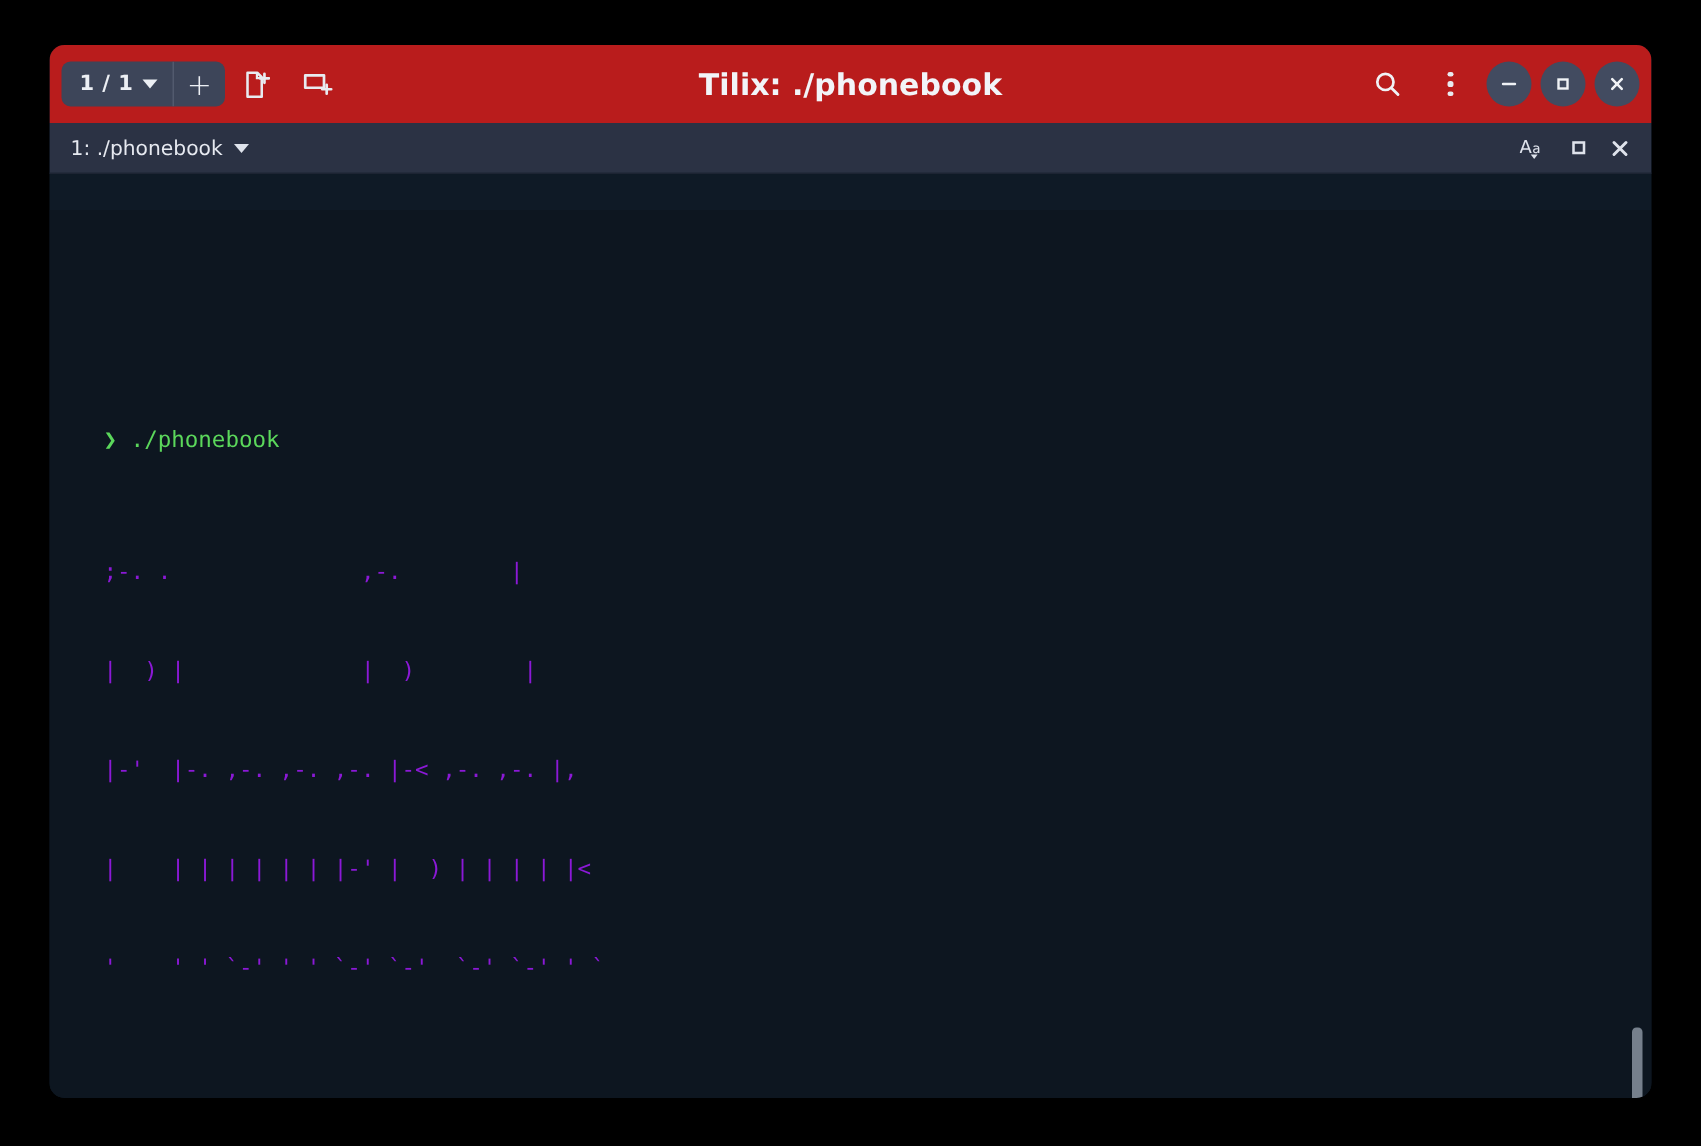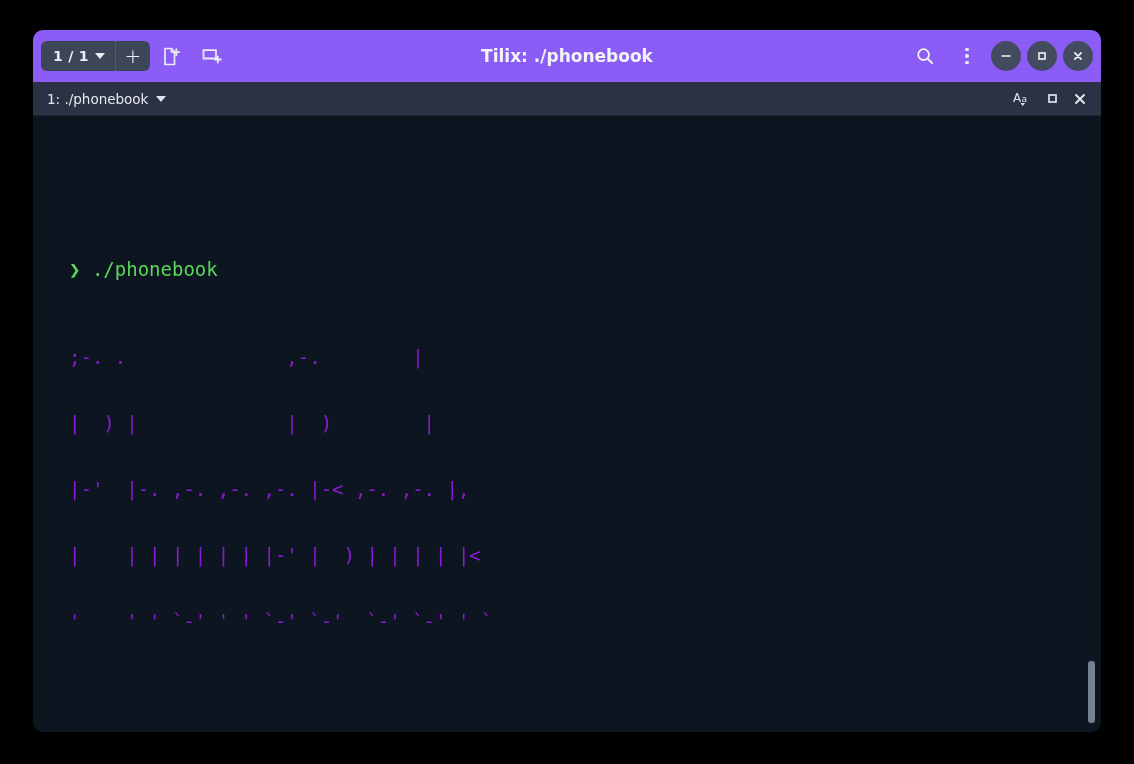--- a/index.html
+++ b/index.html
@@ -18,21 +18,21 @@
     border-radius: 10px;
     overflow: hidden;
     background: #0f1a26;
     display: flex;
     flex-direction: column;
   }
 
   
   .headerbar {
     height: 52px;
-    background: #8b5cf6;
+    background: #b91c1c;
     display: flex;
     align-items: center;
     padding: 0 8px;
     flex: 0 0 auto;
     position: relative;
   }
   .hb-left { display: flex; align-items: center; gap: 4px; }
   .session-group {
     display: flex;
     align-items: center;
@@ -65,21 +65,21 @@
   .icon-btn {
     width: 36px; height: 34px;
     display: flex; align-items: center; justify-content: center;
     color: #e8ebf0;
   }
   .hb-title {
     position: absolute;
     left: 0; right: 0;
     text-align: center;
     color: #f2f4f8;
-    font-size: 17px;
+    font-size: 20px;
     font-weight: bold;
     pointer-events: none;
   }
   .hb-right {
     margin-left: auto;
     display: flex; align-items: center; gap: 6px;
     z-index: 2;
   }
   .circ-btn {
     width: 30px; height: 30px;
@@ -116,23 +116,24 @@
   .tabbar-right { margin-left: auto; display: flex; align-items: center; gap: 14px; padding-right: 4px; }
   .tb-ico { color: #dfe3ec; display: flex; align-items: center; justify-content: center; }
 
   
   .terminal {
     flex: 1 1 auto;
     background: #0d1620;
     position: relative;
     overflow: hidden;
     font-family: "DejaVu Sans Mono", monospace;
-    font-size: 19px;
+    font-size: 15px;
     line-height: 22px;
     letter-spacing: 0px;
+    margin-top: 24px;
   }
   .term-inner {
     position: absolute;
     left: 36px;
     top: -12px;
     right: 0;
     white-space: pre;
   }
   .row { height: 22px; white-space: pre; }
 

